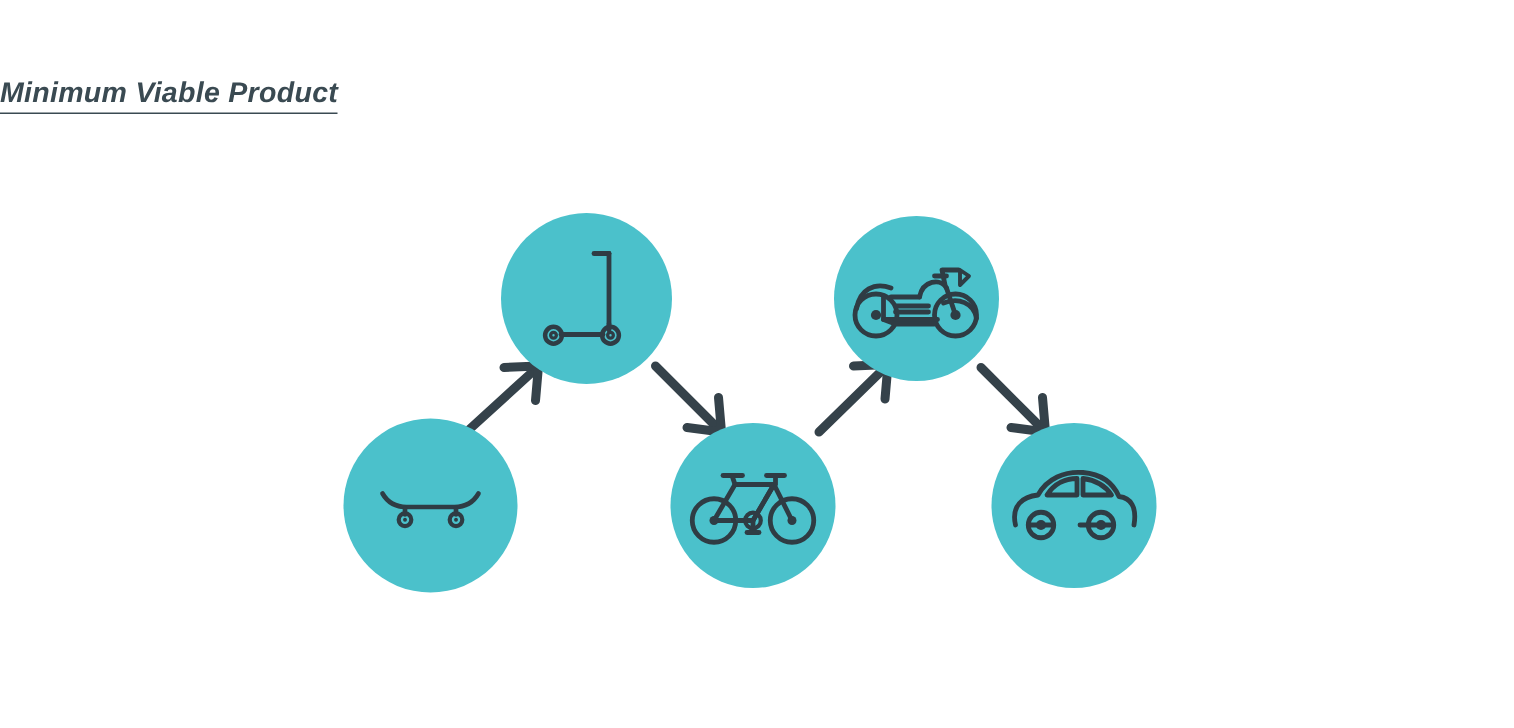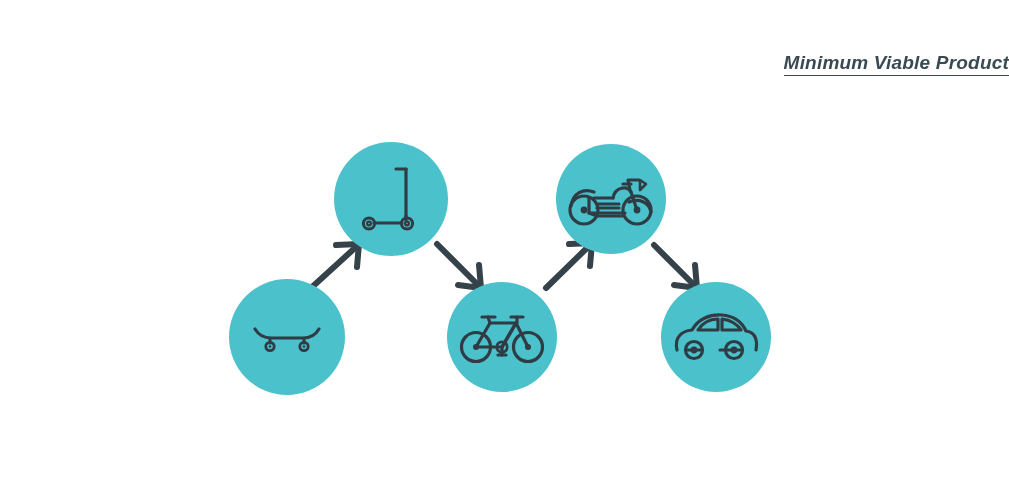--- a/index.html
+++ b/index.html
@@ -16,21 +16,21 @@
     width: 1009px;
     height: 485px;
     background: #ffffff;
     overflow: hidden;
   }
   #diagram-title {
     position: absolute;
     left: 0;
     top: 52px;
     width: 1009px;
-    text-align: right;
+    text-align: left;
     font-family: "Liberation Sans", sans-serif;
     font-size: 19px;
     font-weight: bold;
     font-style: italic;
     color: #3a4a52;
     letter-spacing: 0.2px;
     white-space: nowrap;
   }
   #diagram-title .tl {
     border-bottom: 1.5px solid #3a4a52;

